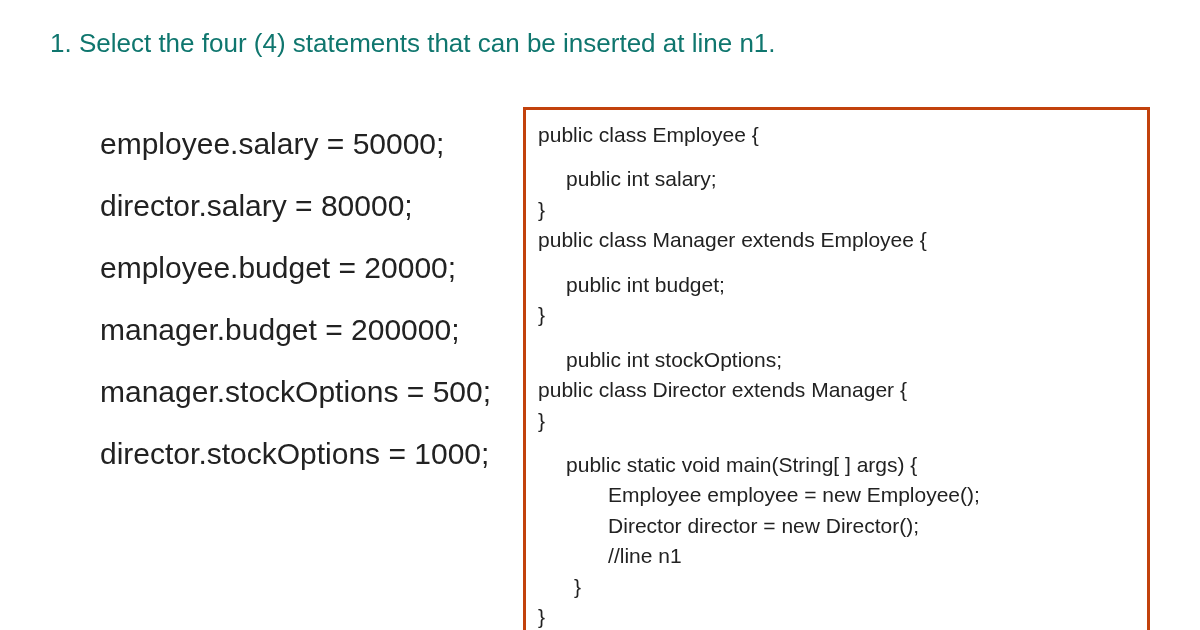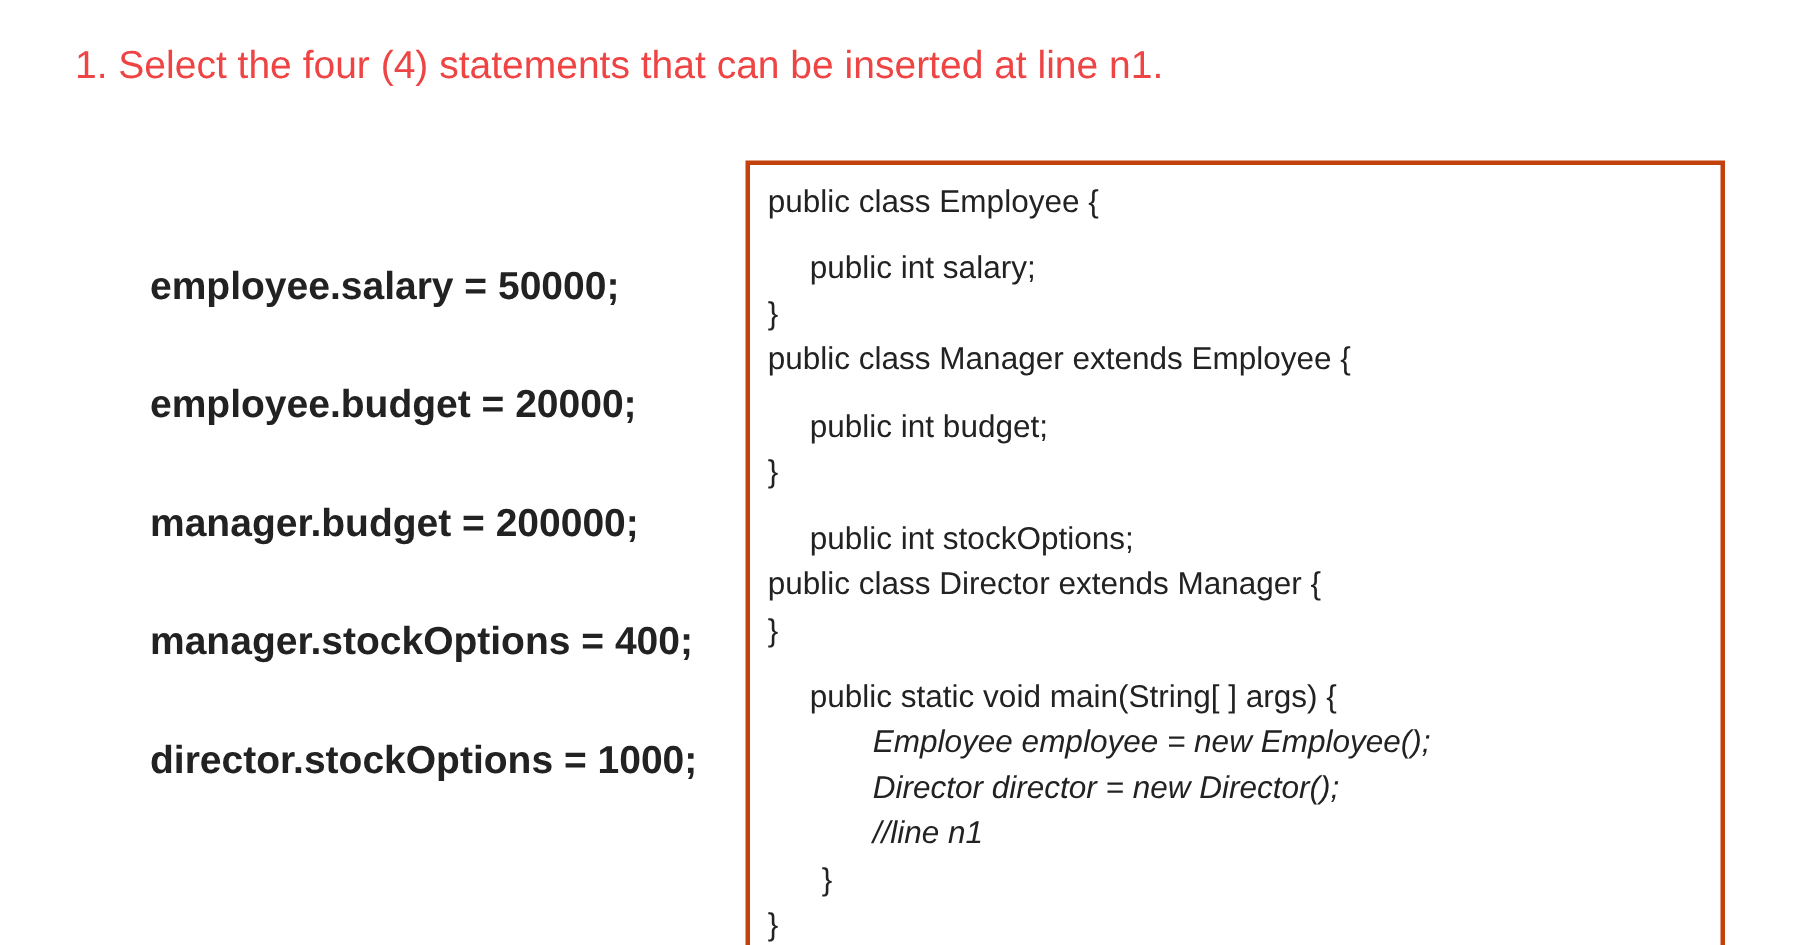--- a/index.html
+++ b/index.html
@@ -8,78 +8,77 @@
       box-sizing: border-box;
     }
     body {
       width: 1200px;
       height: 630px;
       background: #ffffff;
       font-family: "Segoe UI", "Helvetica Neue", Arial, sans-serif;
       padding: 28px 50px;
     }
     .question-title {
-      color: #ef4444;
+      color: #0f766e;
       font-size: 26px;
       font-weight: 400;
       margin-bottom: 48px;
     }
     .content-row {
       display: flex;
       gap: 32px;
       align-items: flex-start;
     }
     .options-col {
       flex: 0 0 auto;
       padding-left: 50px;
       padding-top: 20px;
     }
     .option-line {
       color: #222;
-      font-size: 26px;
-      font-weight: 700;
+      font-size: 30px;
+      font-weight: 400;
       margin-bottom: 28px;
       white-space: nowrap;
-      margin-top: 48px;
     }
     .code-col {
       flex: 1;
       border: 3px solid #c2410c;
       padding: 10px 12px 10px 12px;
       font-size: 21px;
       color: #222;
       line-height: 1.45;
     }
     .code-line {
       white-space: pre;
     }
     .indent1 {
       padding-left: 28px;
       margin-top: 14px;
     }
     .indent2 {
       padding-left: 70px;
-      font-style: italic;
     }
     .indent1b {
       padding-left: 36px;
     }
   </style>
 </head>
 <body>
 
 <div class="question-title">1. Select the four (4) statements that can be inserted at line n1.</div>
 
 <div class="content-row">
 
   <div class="options-col">
     <div class="option-line">employee.salary = 50000;</div>
+    <div class="option-line">director.salary = 80000;</div>
     <div class="option-line">employee.budget = 20000;</div>
     <div class="option-line">manager.budget = 200000;</div>
-    <div class="option-line">manager.stockOptions = 400;</div>
+    <div class="option-line">manager.stockOptions = 500;</div>
     <div class="option-line">director.stockOptions = 1000;</div>
   </div>
 
   <div class="code-col">
     <div class="code-line">public class Employee {</div>
     <div class="code-line indent1">public int salary;</div>
     <div class="code-line">}</div>
     <div class="code-line">public class Manager extends Employee {</div>
     <div class="code-line indent1">public int budget;</div>
     <div class="code-line">}</div>

